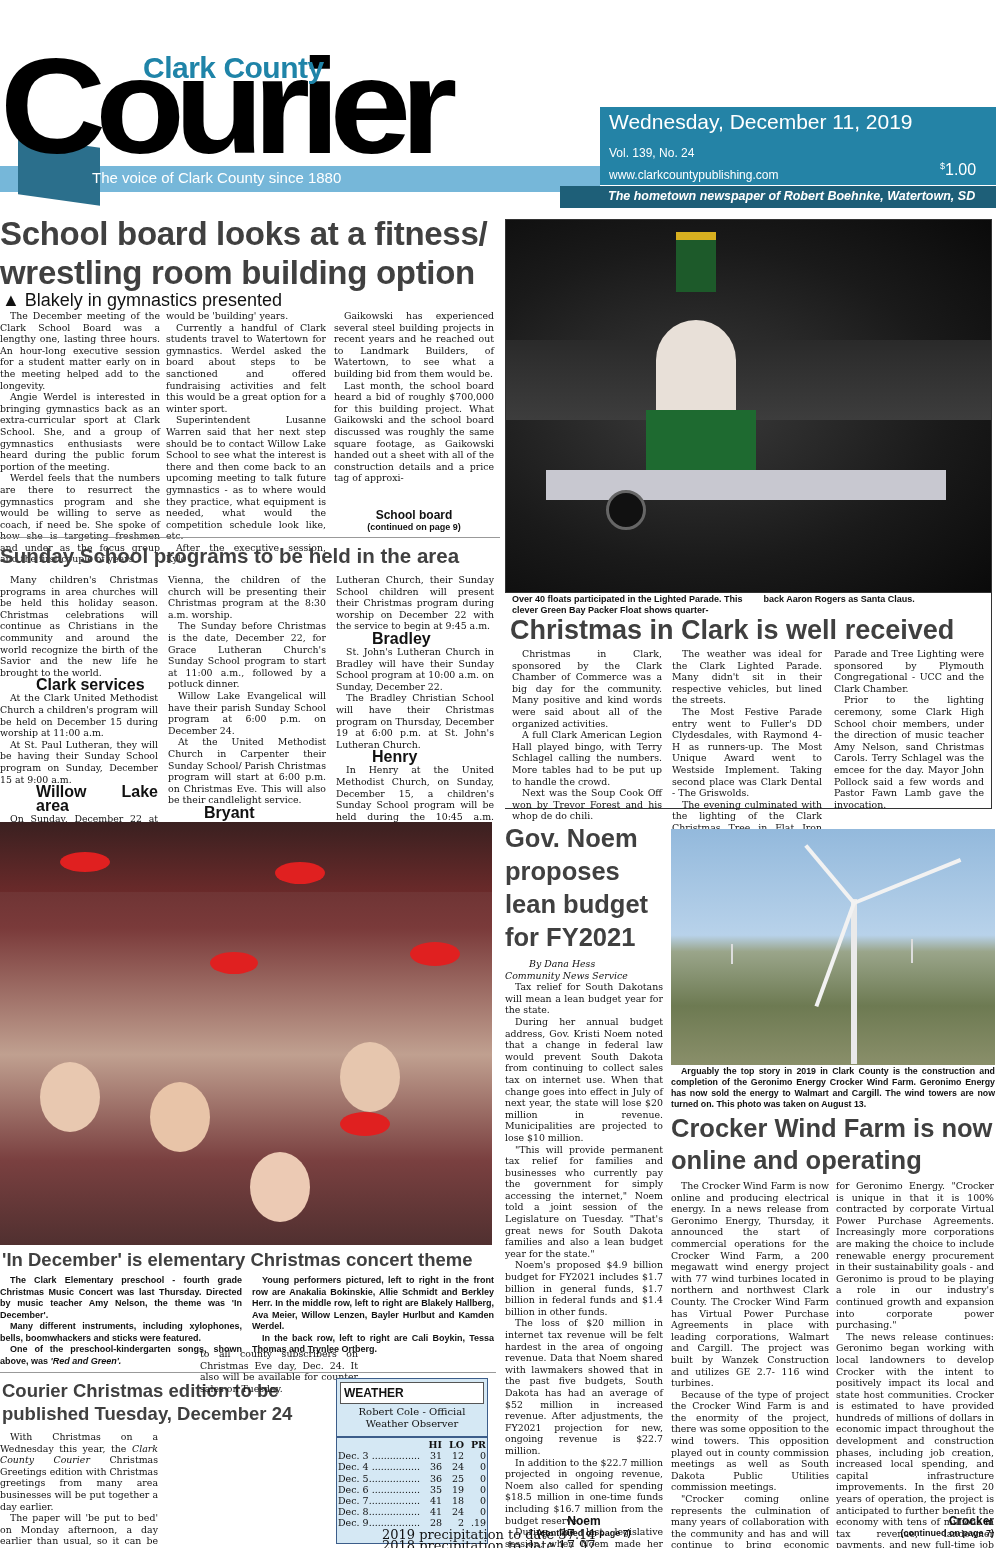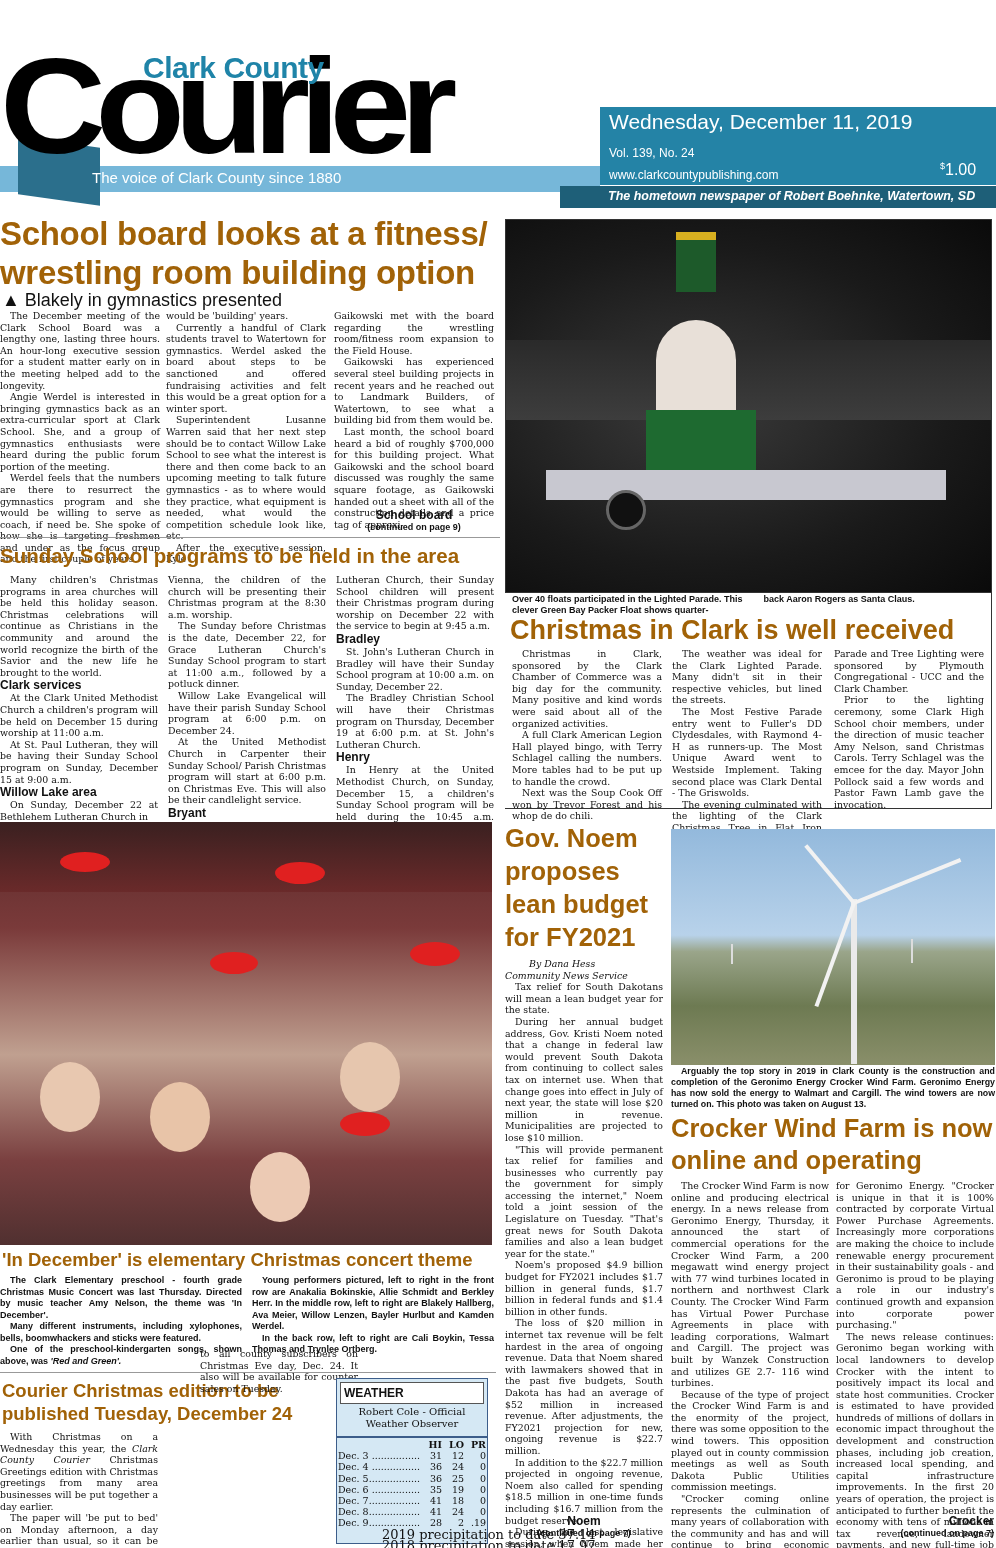--- a/index.html
+++ b/index.html
@@ -19,25 +19,25 @@
   .date-line { left: 609px; top: 110px; font-family: "Liberation Sans", sans-serif; font-size: 21px; color: #fff; }
   .vol-line { left: 609px; top: 146px; font-family: "Liberation Sans", sans-serif; font-size: 12px; color: #fff; }
   .url-line { left: 609px; top: 168px; font-family: "Liberation Sans", sans-serif; font-size: 12px; color: #fff; }
   .price { left: 940px; top: 161px; font-family: "Liberation Sans", sans-serif; font-size: 16px; color: #fff; }
   .price sup { font-size: 9px; }
   .hometown { left: 560px; top: 186px; width: 436px; height: 22px; background: #1e5f78; font-family: "Liberation Sans", sans-serif; font-style: italic; font-weight: bold; font-size: 12.5px; color: #fff; padding: 3px 0 0 48px; }
 
   
   .body { font-size: 9.4px; line-height: 11.6px; text-align: justify; }
   .body p { text-indent: 10px; }
-  .sub { font-family: "Liberation Sans", sans-serif; font-weight: bold; font-size: 12px; line-height: 14px; }
+  .sub { font-family: "Liberation Sans", sans-serif; font-weight: bold; font-size: 16px; line-height: 14px; margin-left: 36px; }
   .cont { text-align: center; font-family: "Liberation Sans", sans-serif; }
   .cont .k { font-weight: bold; font-size: 12px; display: block; }
   .cont .c { font-weight: bold; font-size: 9px; display: block; }
-  .headline { font-family: "Liberation Sans", sans-serif; font-weight: bold; color: #a16207; }
+  .headline { font-family: "Liberation Sans", sans-serif; font-weight: bold; color: #404040; }
   .caption { font-family: "Liberation Sans", sans-serif; font-weight: bold; font-size: 9px; line-height: 11px; }
 
   .rule { background: #999; height: 1px; }
 
   
   .photo { overflow: hidden; }
   .photo-parade { left: 505px; top: 219px; width: 487px; height: 374px; border: 1px solid #333; background: radial-gradient(ellipse at 40% 50%, #3a3a3a 0%, #1a1a1a 60%, #0a0a0a 100%); }
   .photo-concert { left: 0; top: 822px; width: 492px; height: 423px; background: linear-gradient(180deg, #5a2a2a 0%, #7a3a3a 25%, #c0a090 55%, #7a4040 80%, #503030 100%); }
   .photo-wind { left: 671px; top: 829px; width: 324px; height: 236px; background: linear-gradient(180deg, #93b9dc 0%, #b8d2ea 45%, #9aa58a 52%, #6d7a52 75%, #8a8f6a 100%); }
   .turbine-tower { left: 180px; top: 70px; width: 6px; height: 165px; background: #eaeaea; }
@@ -80,21 +80,20 @@
     <p>Angie Werdel is interested in bringing gymnastics back as an extra-curricular sport at Clark School. She, and a group of gymnastics enthusiasts were heard during the public forum portion of the meeting.</p>
     <p>Werdel feels that the numbers are there to resurrect the gymnastics program and she would be willing to serve as coach, if need be. She spoke of how she is targeting freshmen and under as the focus group and the first couple of years</p>
   </div>
   <div class="abs body" style="left:166px;top:310px;width:160px;">
     <p style="text-indent:0">would be 'building' years.</p>
     <p>Currently a handful of Clark students travel to Watertown for gymnastics. Werdel asked the board about steps to be sanctioned and offered fundraising activities and felt this would be a great option for a winter sport.</p>
     <p>Superintendent Lusanne Warren said that her next step should be to contact Willow Lake School to see what the interest is there and then come back to an upcoming meeting to talk future gymnastics - as to where would they practice, what equipment is needed, what would the competition schedule look like, etc.</p>
     <p>After the executive session, Kyle</p>
   </div>
   <div class="abs body" style="left:334px;top:310px;width:160px;">
-    <p style="text-indent:0">Gaikowski met with the board regarding the wrestling room/fitness room expansion to the Field House.</p>
     <p>Gaikowski has experienced several steel building projects in recent years and he reached out to Landmark Builders, of Watertown, to see what a building bid from them would be.</p>
     <p>Last month, the school board heard a bid of roughly $700,000 for this building project. What Gaikowski and the school board discussed was roughly the same square footage, as Gaikowski handed out a sheet with all of the construction details and a price tag of approxi-</p>
   </div>
   <div class="abs cont" style="left:334px;top:508px;width:160px;">
     <span class="k">School board</span>
     <span class="c">(continued on page 9)</span>
   </div>
 </div>
 <div class="abs rule" style="left:0;top:537px;width:500px;"></div>
 

